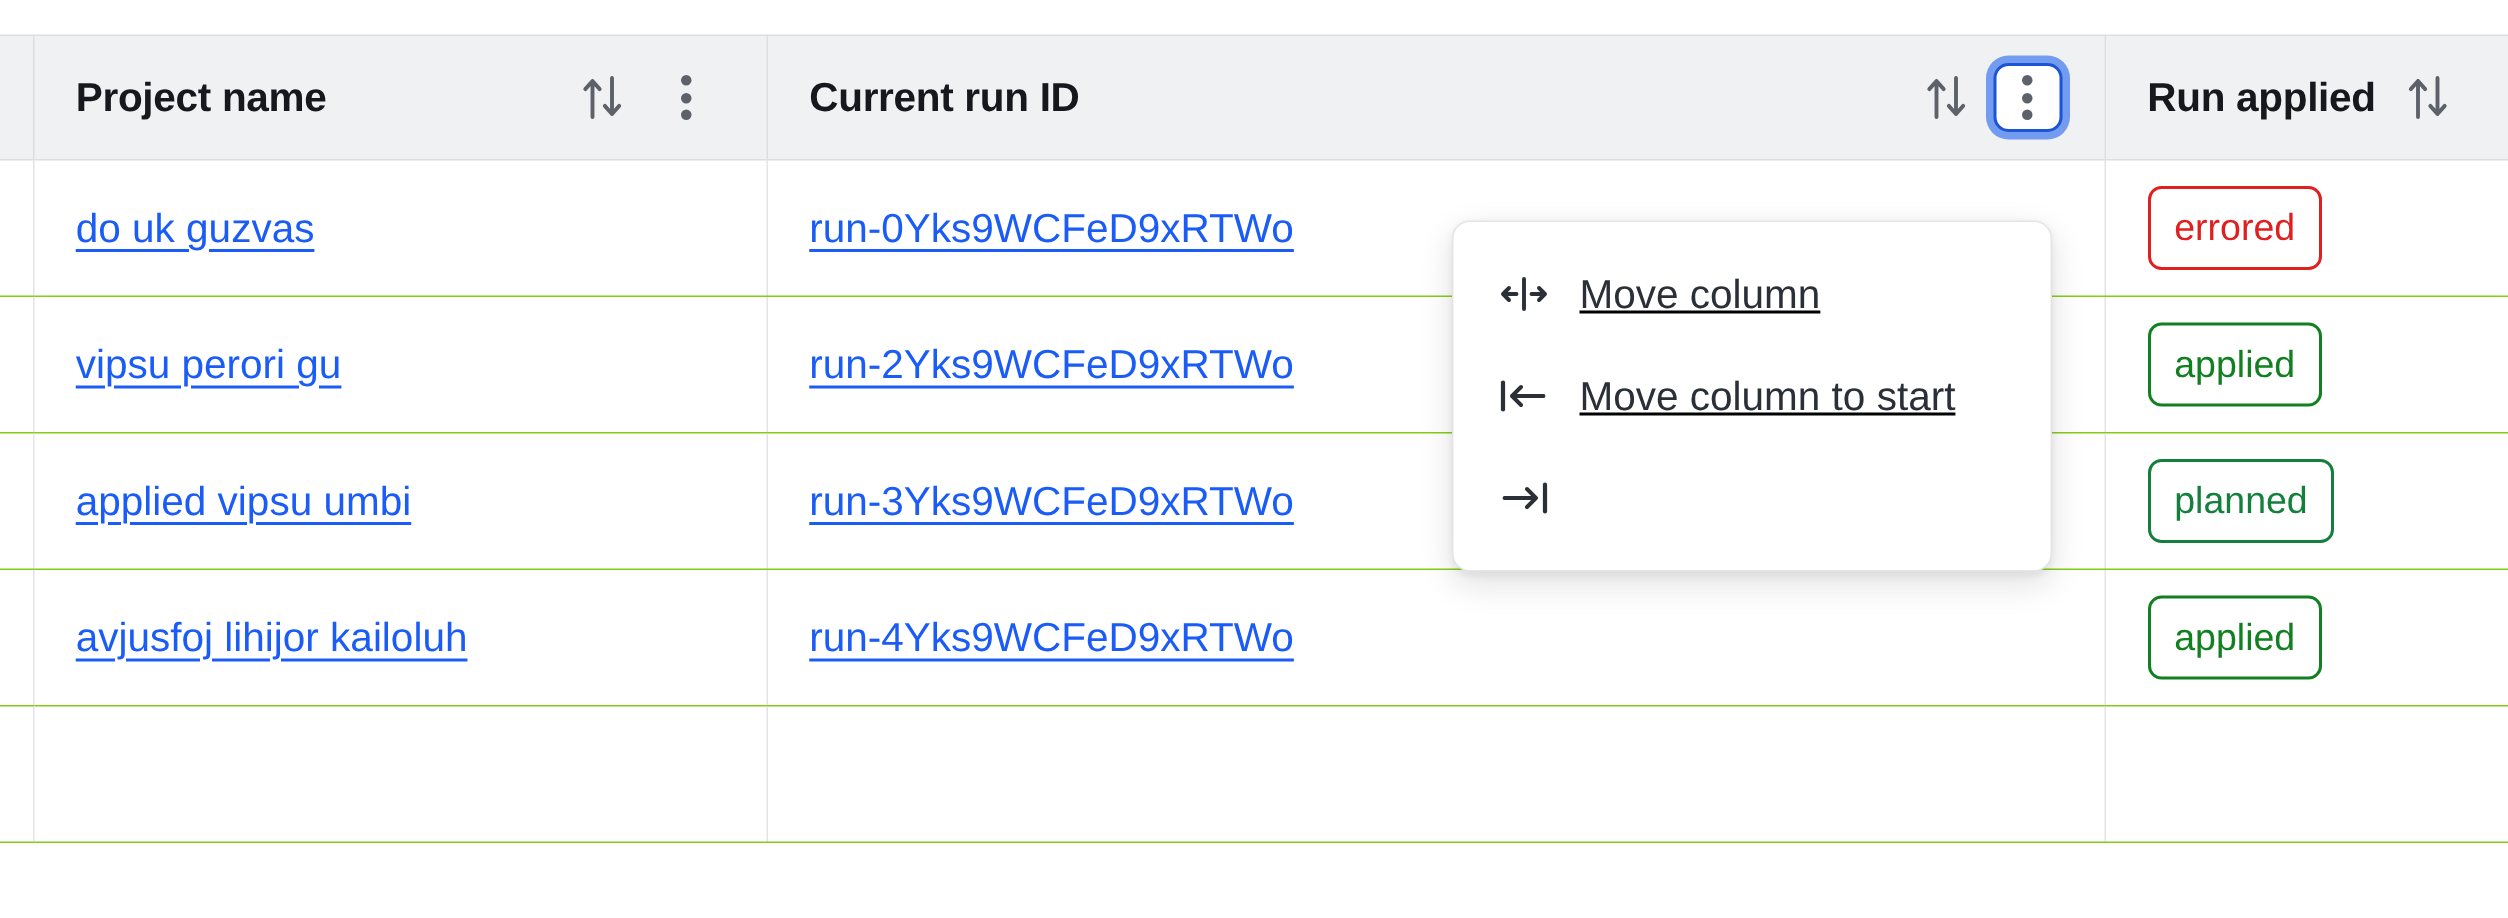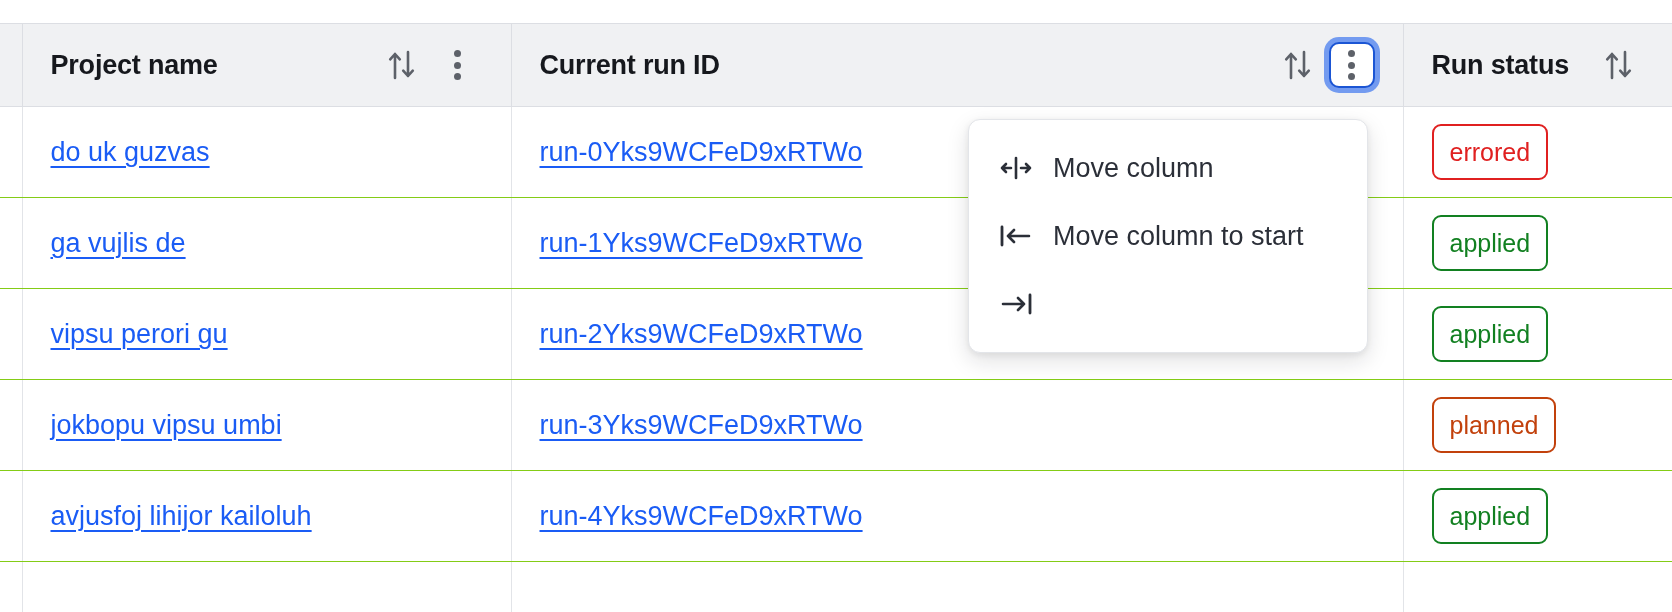--- a/index.html
+++ b/index.html
@@ -129,35 +129,36 @@
     height: 56px;
     padding: 0 16px;
     border-radius: 9px;
     border: 2px solid currentColor;
     font-size: 25px;
     box-sizing: border-box;
     white-space: nowrap;
   }
   .badge.errored { color: #e02020; }
   .badge.applied { color: #128021; }
-  .badge.planned { color: #c2410c; }
+  .badge.planned { color: #15803d; }
 
   
   .menu {
     position: absolute;
     left: 968px;
-    top: 96px;
+    top: 124px;
     width: 400px;
     background: #ffffff;
     border: 1px solid #e3e5e9;
     border-radius: 12px;
     box-shadow: 0 8px 22px rgba(22,25,33,0.13), 0 2px 6px rgba(22,25,33,0.07);
     padding: 14px 0 14px 0;
     box-sizing: border-box;
     z-index: 20;
+    text-decoration: underline;
   }
   .menu-item {
     display: flex;
     align-items: center;
     height: 68px;
     padding: 0 30px;
     box-sizing: border-box;
     color: #2b2f38;
     font-size: 27px;
     white-space: nowrap;
@@ -224,21 +225,21 @@
                 <i></i>
                   <i></i>
                   <i></i>
               </span>
             </button>
           </div>
         </th>
 
         <th class="last">
           <div class="th-inner">
-            <span class="th-label">Run status</span>
+            <span class="th-label">Run applied</span>
             <span class="th-spacer"></span>
             <button class="icon-btn">
               <svg class="sort-ico" viewBox="0 0 30 32">
                 <path d="M8 29 L8 5 M8 5 L3.2 10.4 M8 5 L12.8 10.4" fill="none" stroke="#5d6169" stroke-width="2.6" stroke-linecap="round" stroke-linejoin="round"></path>
                 <path d="M21 3 L21 27 M21 27 L16.2 21.6 M21 27 L25.8 21.6" fill="none" stroke="#5d6169" stroke-width="2.6" stroke-linecap="round" stroke-linejoin="round"></path>
               </svg>
             </button>
           </div>
         </th>
       </tr>
@@ -258,63 +259,45 @@
             <a class="link" href="#">run-0Yks9WCFeD9xRTWo</a>
           </div>
         </td>
         <td class="last">
           <div class="cell-pad">
             <span class="badge errored">errored</span>
           </div>
         </td>
       </tr>
 
-      <tr>
-        <td class="gutter"></td>
-        <td>
-          <div class="cell-pad">
-            <a class="link" href="#">ga vujlis de</a>
-          </div>
-        </td>
-        <td>
-          <div class="cell-pad">
-            <a class="link" href="#">run-1Yks9WCFeD9xRTWo</a>
+
+      <tr>
+        <td class="gutter"></td>
+        <td>
+          <div class="cell-pad">
+            <a class="link" href="#">vipsu perori gu</a>
+          </div>
+        </td>
+        <td>
+          <div class="cell-pad">
+            <a class="link" href="#">run-2Yks9WCFeD9xRTWo</a>
           </div>
         </td>
         <td class="last">
           <div class="cell-pad">
             <span class="badge applied">applied</span>
           </div>
         </td>
       </tr>
 
       <tr>
         <td class="gutter"></td>
         <td>
           <div class="cell-pad">
-            <a class="link" href="#">vipsu perori gu</a>
-          </div>
-        </td>
-        <td>
-          <div class="cell-pad">
-            <a class="link" href="#">run-2Yks9WCFeD9xRTWo</a>
-          </div>
-        </td>
-        <td class="last">
-          <div class="cell-pad">
-            <span class="badge applied">applied</span>
-          </div>
-        </td>
-      </tr>
-
-      <tr>
-        <td class="gutter"></td>
-        <td>
-          <div class="cell-pad">
-            <a class="link" href="#">jokbopu vipsu umbi</a>
+            <a class="link" href="#">applied vipsu umbi</a>
           </div>
         </td>
         <td>
           <div class="cell-pad">
             <a class="link" href="#">run-3Yks9WCFeD9xRTWo</a>
           </div>
         </td>
         <td class="last">
           <div class="cell-pad">
             <span class="badge planned">planned</span>

